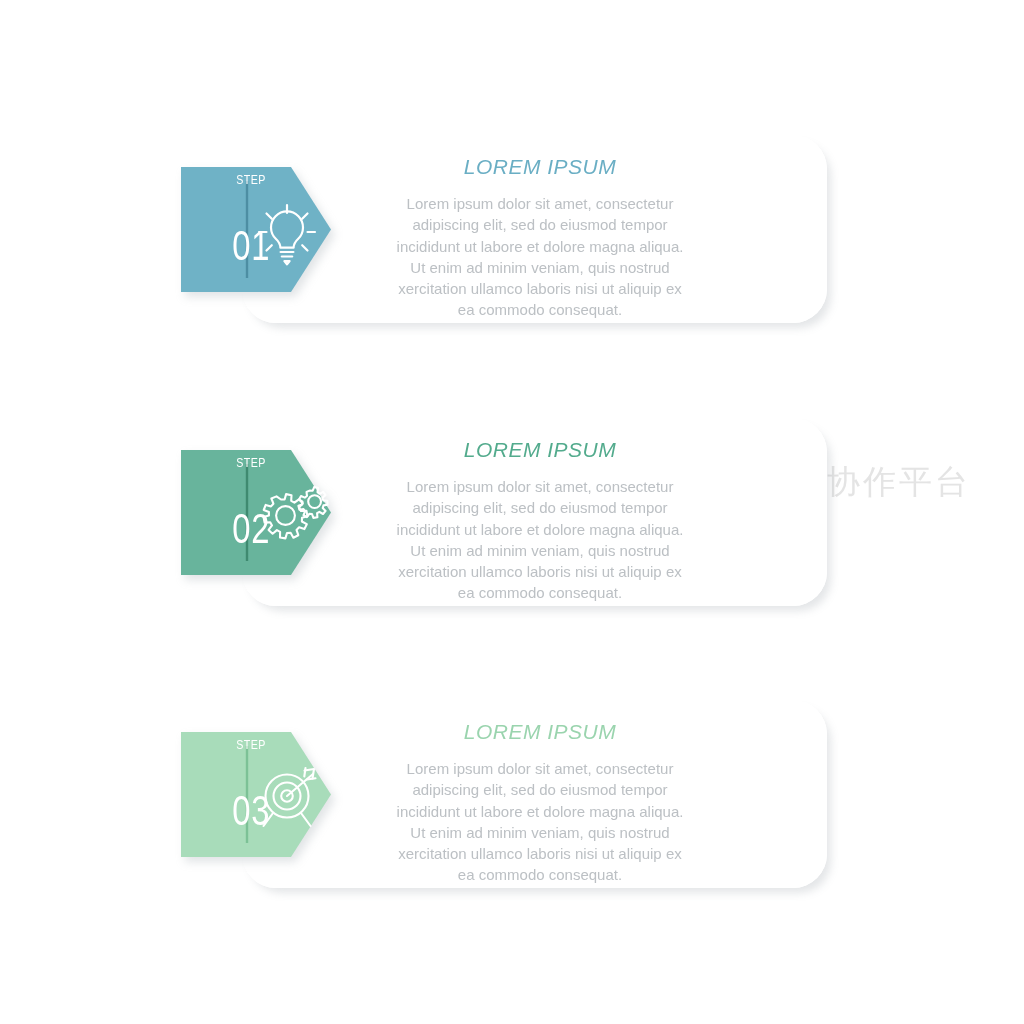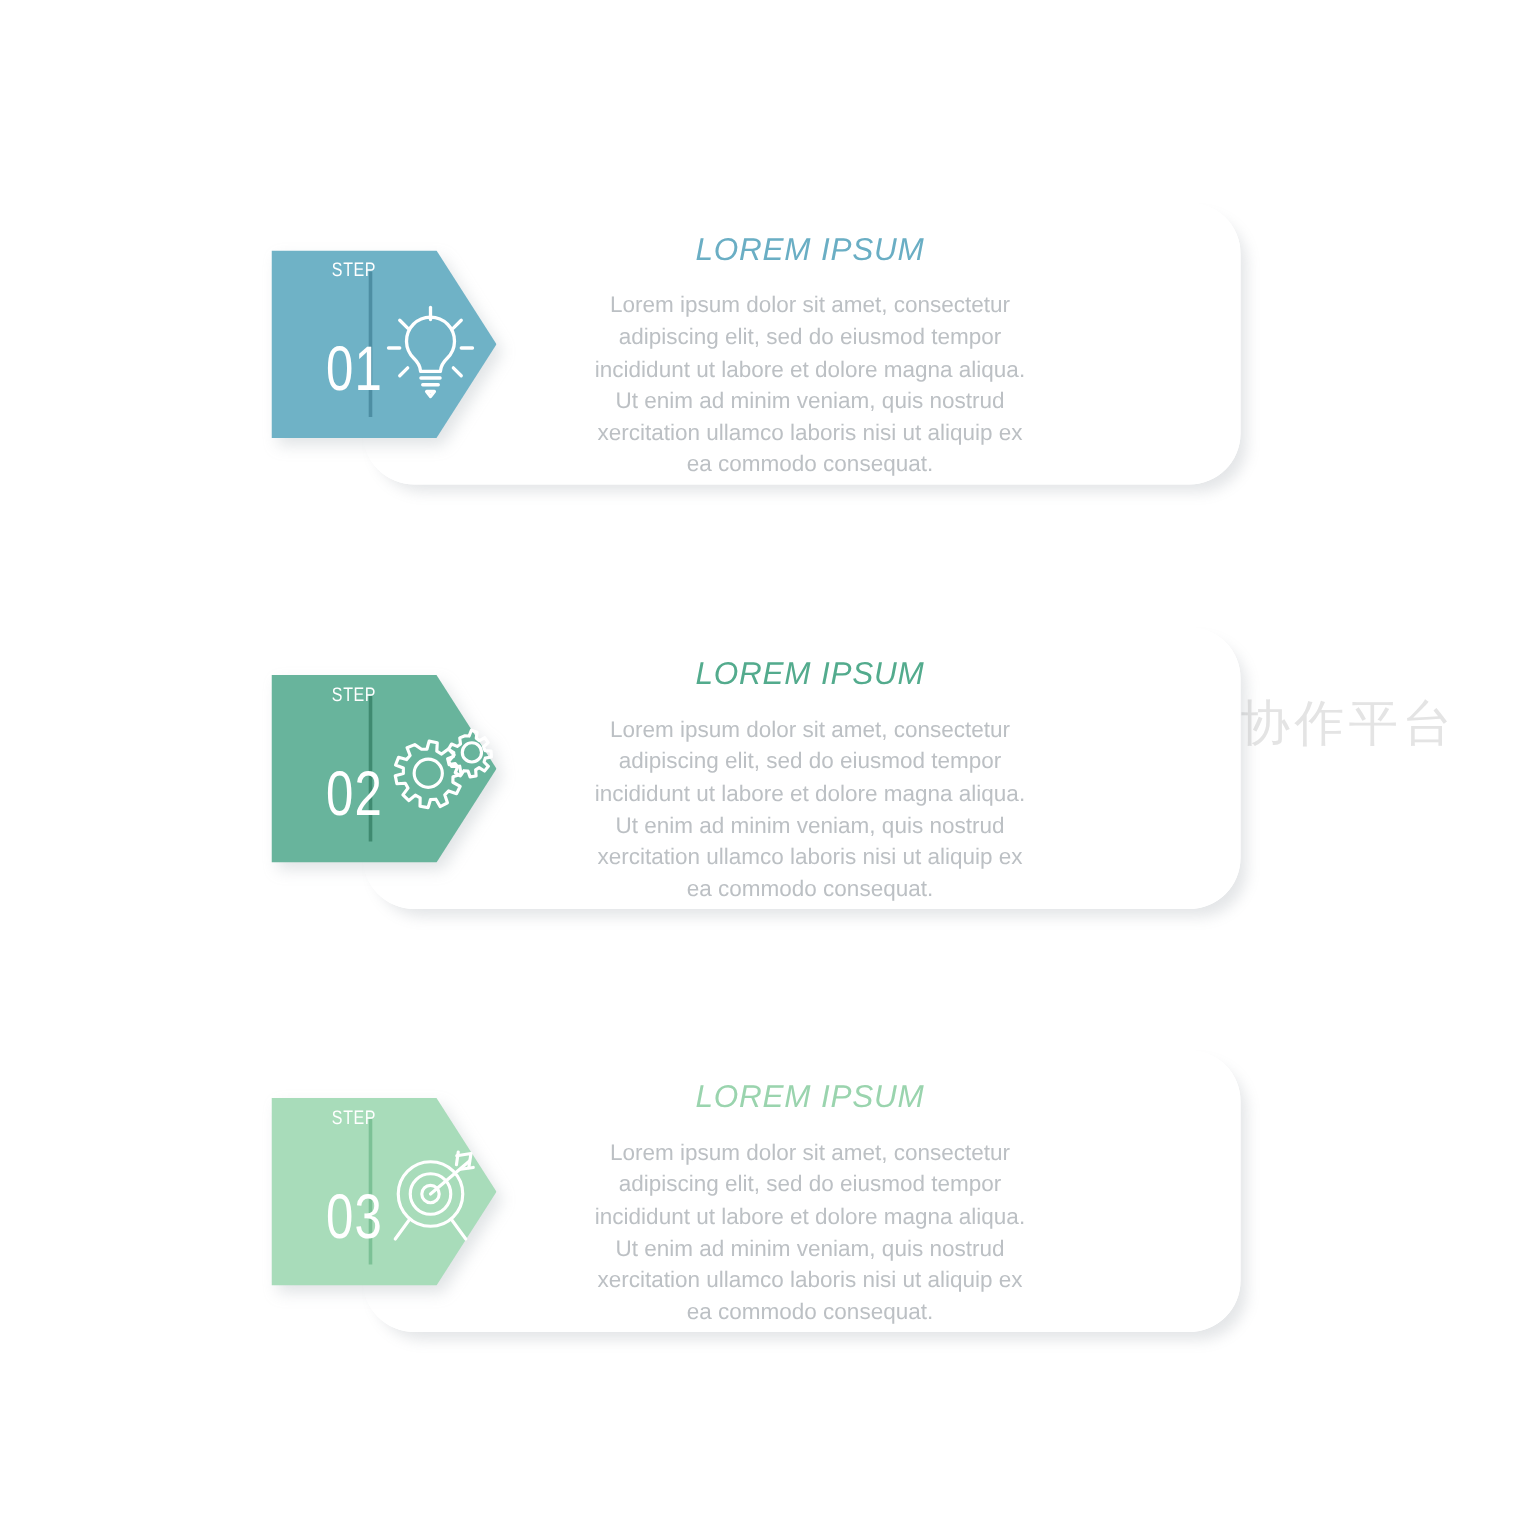--- a/index.html
+++ b/index.html
@@ -65,21 +65,21 @@
     position:absolute;
     left:181px; top:42px;
     width:150px; height:125px;
     z-index:5;
     filter:drop-shadow(4px 5px 5px rgba(120,130,140,.22));
   }
   .tag svg{display:block;width:150px;height:125px;}
 
   .tag-label{
     position:absolute;
-    left:0; top:0; width:110px; height:106px;
+    left:15px; top:0; width:110px; height:106px;
     display:flex;flex-direction:column;align-items:center;justify-content:center;
     color:#ffffff;
     pointer-events:none;
     gap:36px;
   }
   .tag-step{
     font-size:13px;letter-spacing:.5px;font-weight:400;
     line-height:1;margin-bottom:3px;
     font-family:"Liberation Sans Narrow","Liberation Sans",sans-serif;
     transform:scaleX(.82);

